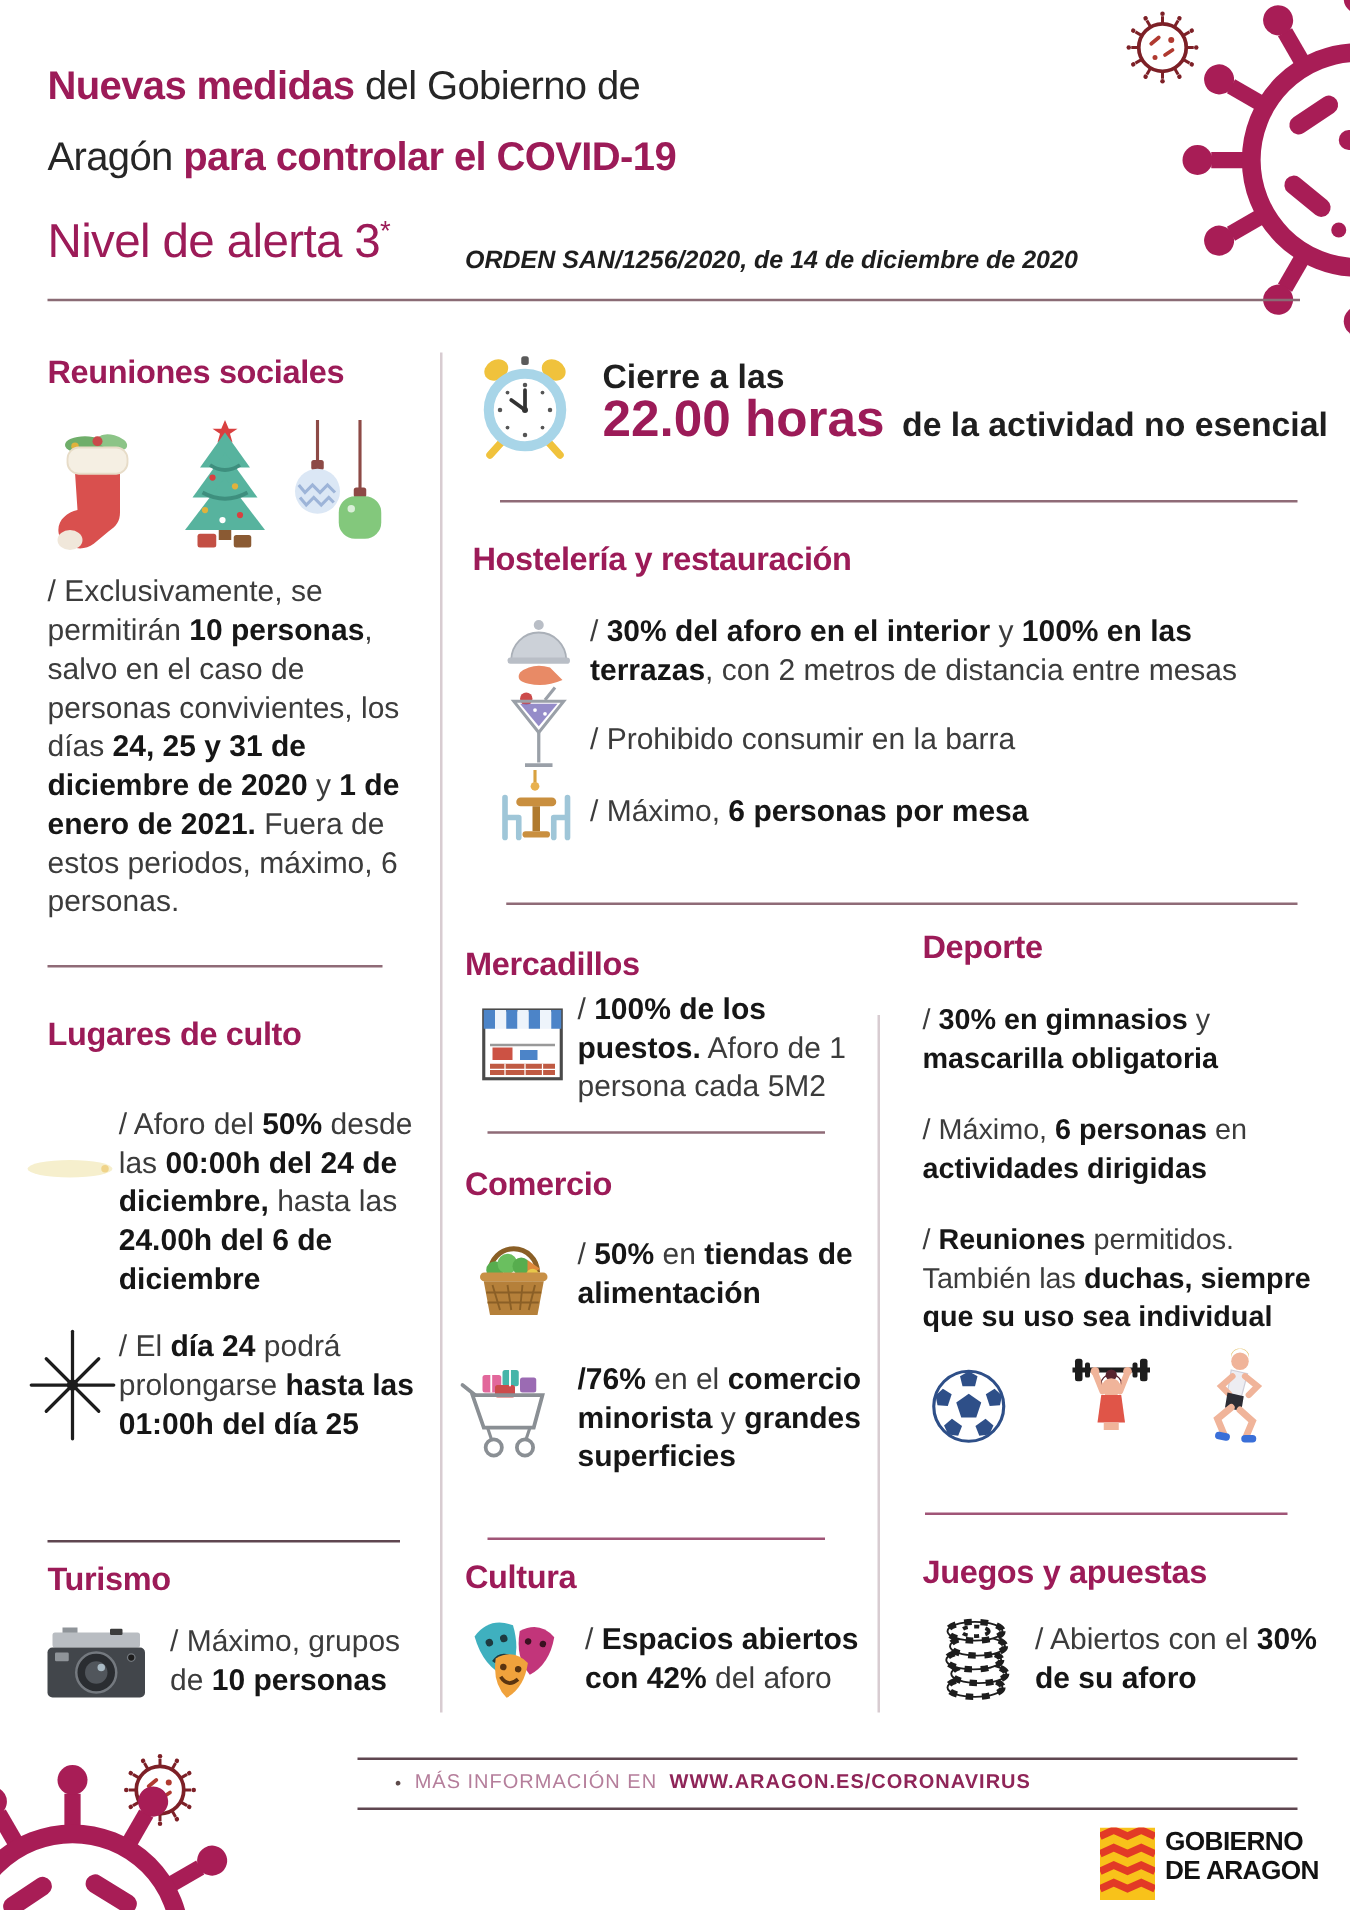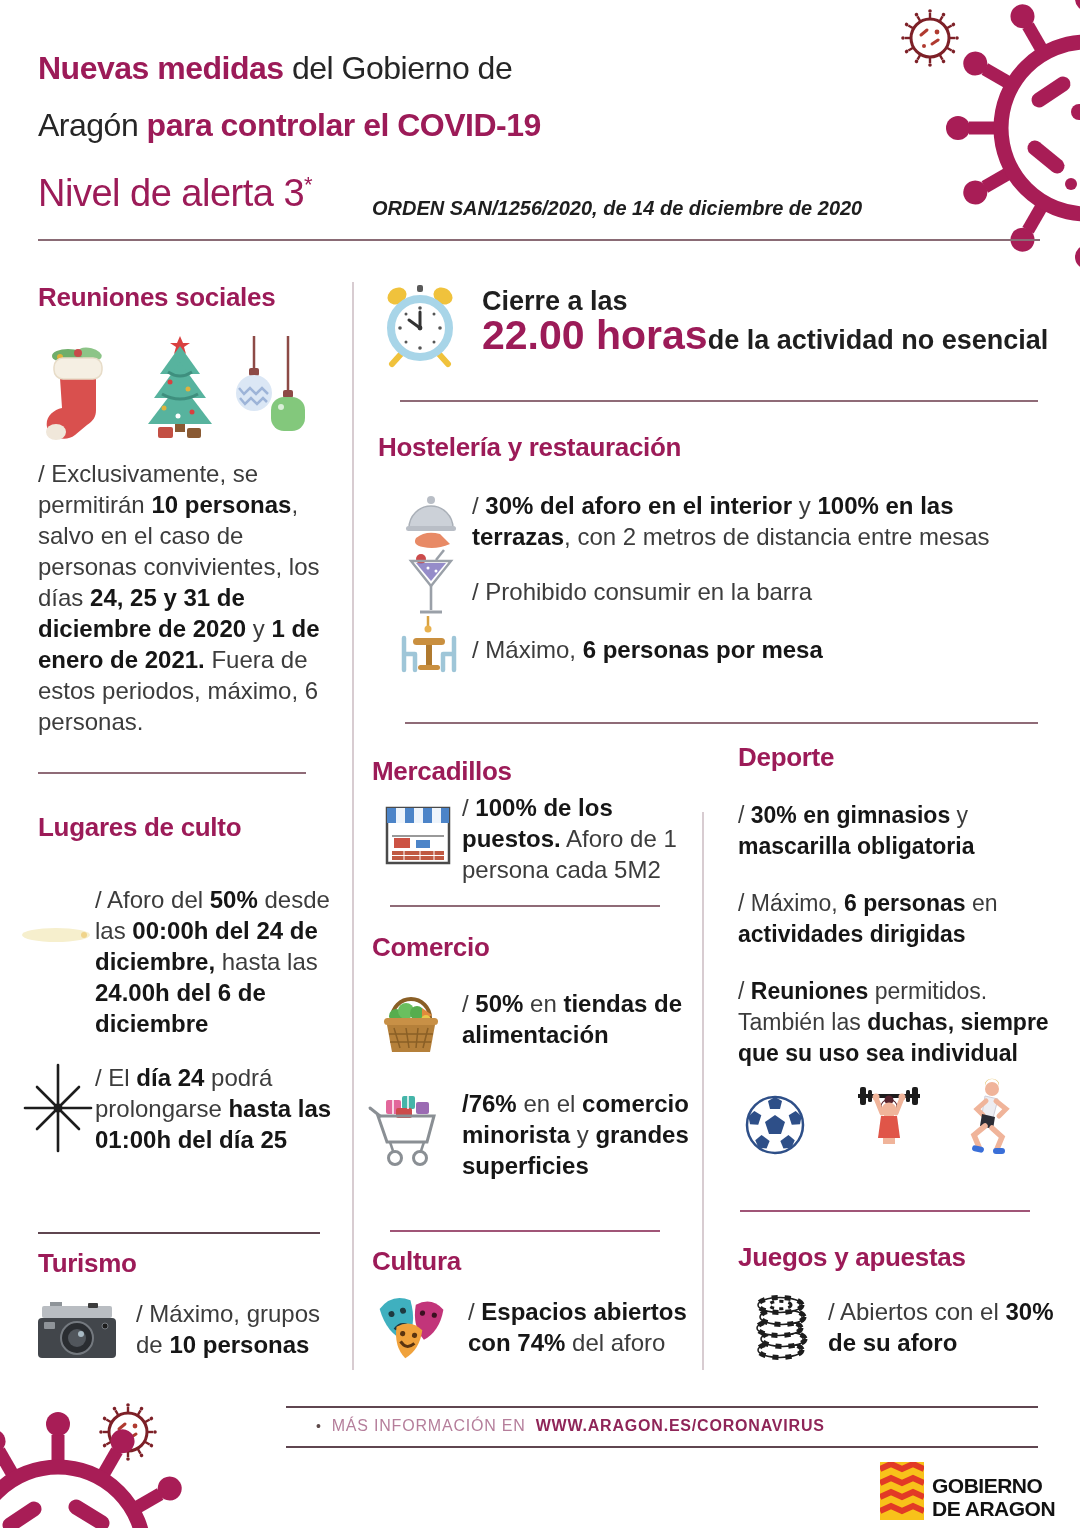--- a/index.html
+++ b/index.html
@@ -20,28 +20,28 @@
   .order{position:absolute;font-size:20px;font-style:italic;font-weight:700;color:#1e1e1e}
   .sec-title{position:absolute;font-weight:700;font-size:26px;color:var(--accent);letter-spacing:-0.3px}
   .body{position:absolute;font-size:24px;line-height:31px;color:var(--ink)}
   .body .b{font-weight:700;color:var(--ink-b)}
   .body.dep{font-size:23px}
   .hr{position:absolute;height:2px;background:#8f6b77}
   .hr.dark{background:#5f4650}
   .hr.mag{background:#a05577}
   .vr{position:absolute;width:2px;background:#d8ccd1}
   .closing1{position:absolute;font-size:27px;font-weight:700;color:#1f1f1f}
-  .closing2{position:absolute;display:flex;align-items:baseline;white-space:nowrap}
+  .closing2{position:absolute;display:flex;align-items:baseline;gap:14px;white-space:nowrap}
   .closing2 .time{font-size:41px;font-weight:700;color:var(--accent)}
   .closing2 .rest{font-size:27px;font-weight:700;color:#1f1f1f}
   .footer-info{position:absolute;display:flex;align-items:center;gap:10px;font-size:16px;letter-spacing:.8px}
   .footer-info .bullet{color:#5d4a4a;font-size:14px}
   .footer-info .prefix{color:#b57e9b}
   .footer-info .url{color:#8f2558;font-weight:700}
-  .logo{position:absolute;display:flex;align-items:flex-end;gap:8px}
+  .logo{position:absolute;display:flex;align-items:flex-start;gap:8px}
   .logo .lt{font-size:21px;line-height:23px;font-weight:700;color:#121212;letter-spacing:-0.5px}
 </style>
 </head>
 <body>
 
 <svg width="0" height="0" style="position:absolute" aria-hidden="true">
   <defs>
     <g id="bigvirus">
       <g stroke="#a81d56" stroke-width="13" fill="#a81d56">
         <g transform="rotate(0)">
@@ -469,21 +469,21 @@
       <circle cx="14" cy="19" r="2.6" fill="#3a1020"></circle>
         <circle cx="26" cy="19" r="2.6" fill="#3a1020"></circle>
     </g>
     <g transform="translate(16,26) rotate(8)">
       <path d="M6,10 Q19,0 32,10 Q32,30 19,40 Q6,30 6,10 Z" fill="#f0a23c"></path>
       <circle cx="13" cy="16" r="2.6" fill="#5a3410"></circle>
         <circle cx="25" cy="16" r="2.6" fill="#5a3410"></circle>
       <path d="M12,24 Q19,32 26,24" stroke="#5a3410" stroke-width="3" fill="none"></path>
     </g>
   </svg>
-  <div class="body" style="left:468px;top:1296px;width:235px"><span>/ </span><span class="b">Espacios abiertos con 74%</span><span> del aforo</span></div>
+  <div class="body" style="left:468px;top:1296px;width:235px"><span>/ </span><span class="b">Espacios abiertos con 42%</span><span> del aforo</span></div>
 
   <div class="hr mag" style="left:740px;top:1210px;width:290px"></div>
   <div class="sec-title" style="left:738px;top:1242px">Juegos y apuestas</div>
   <svg class="abs" style="left:752px;top:1290px" width="58" height="70">
     <g fill="#ffffff" stroke="#1d1d1d">
       <ellipse cx="28" cy="60" rx="22" ry="7.5" stroke-width="1.5"></ellipse>
       <ellipse cx="28" cy="60" rx="22" ry="7.5" fill="none" stroke-width="5" stroke-dasharray="6 7"></ellipse>
       <ellipse cx="31" cy="49" rx="22" ry="7.5" stroke-width="1.5"></ellipse>
       <ellipse cx="31" cy="49" rx="22" ry="7.5" fill="none" stroke-width="5" stroke-dasharray="6 7"></ellipse>
       <ellipse cx="27" cy="38" rx="22" ry="7.5" stroke-width="1.5"></ellipse>

